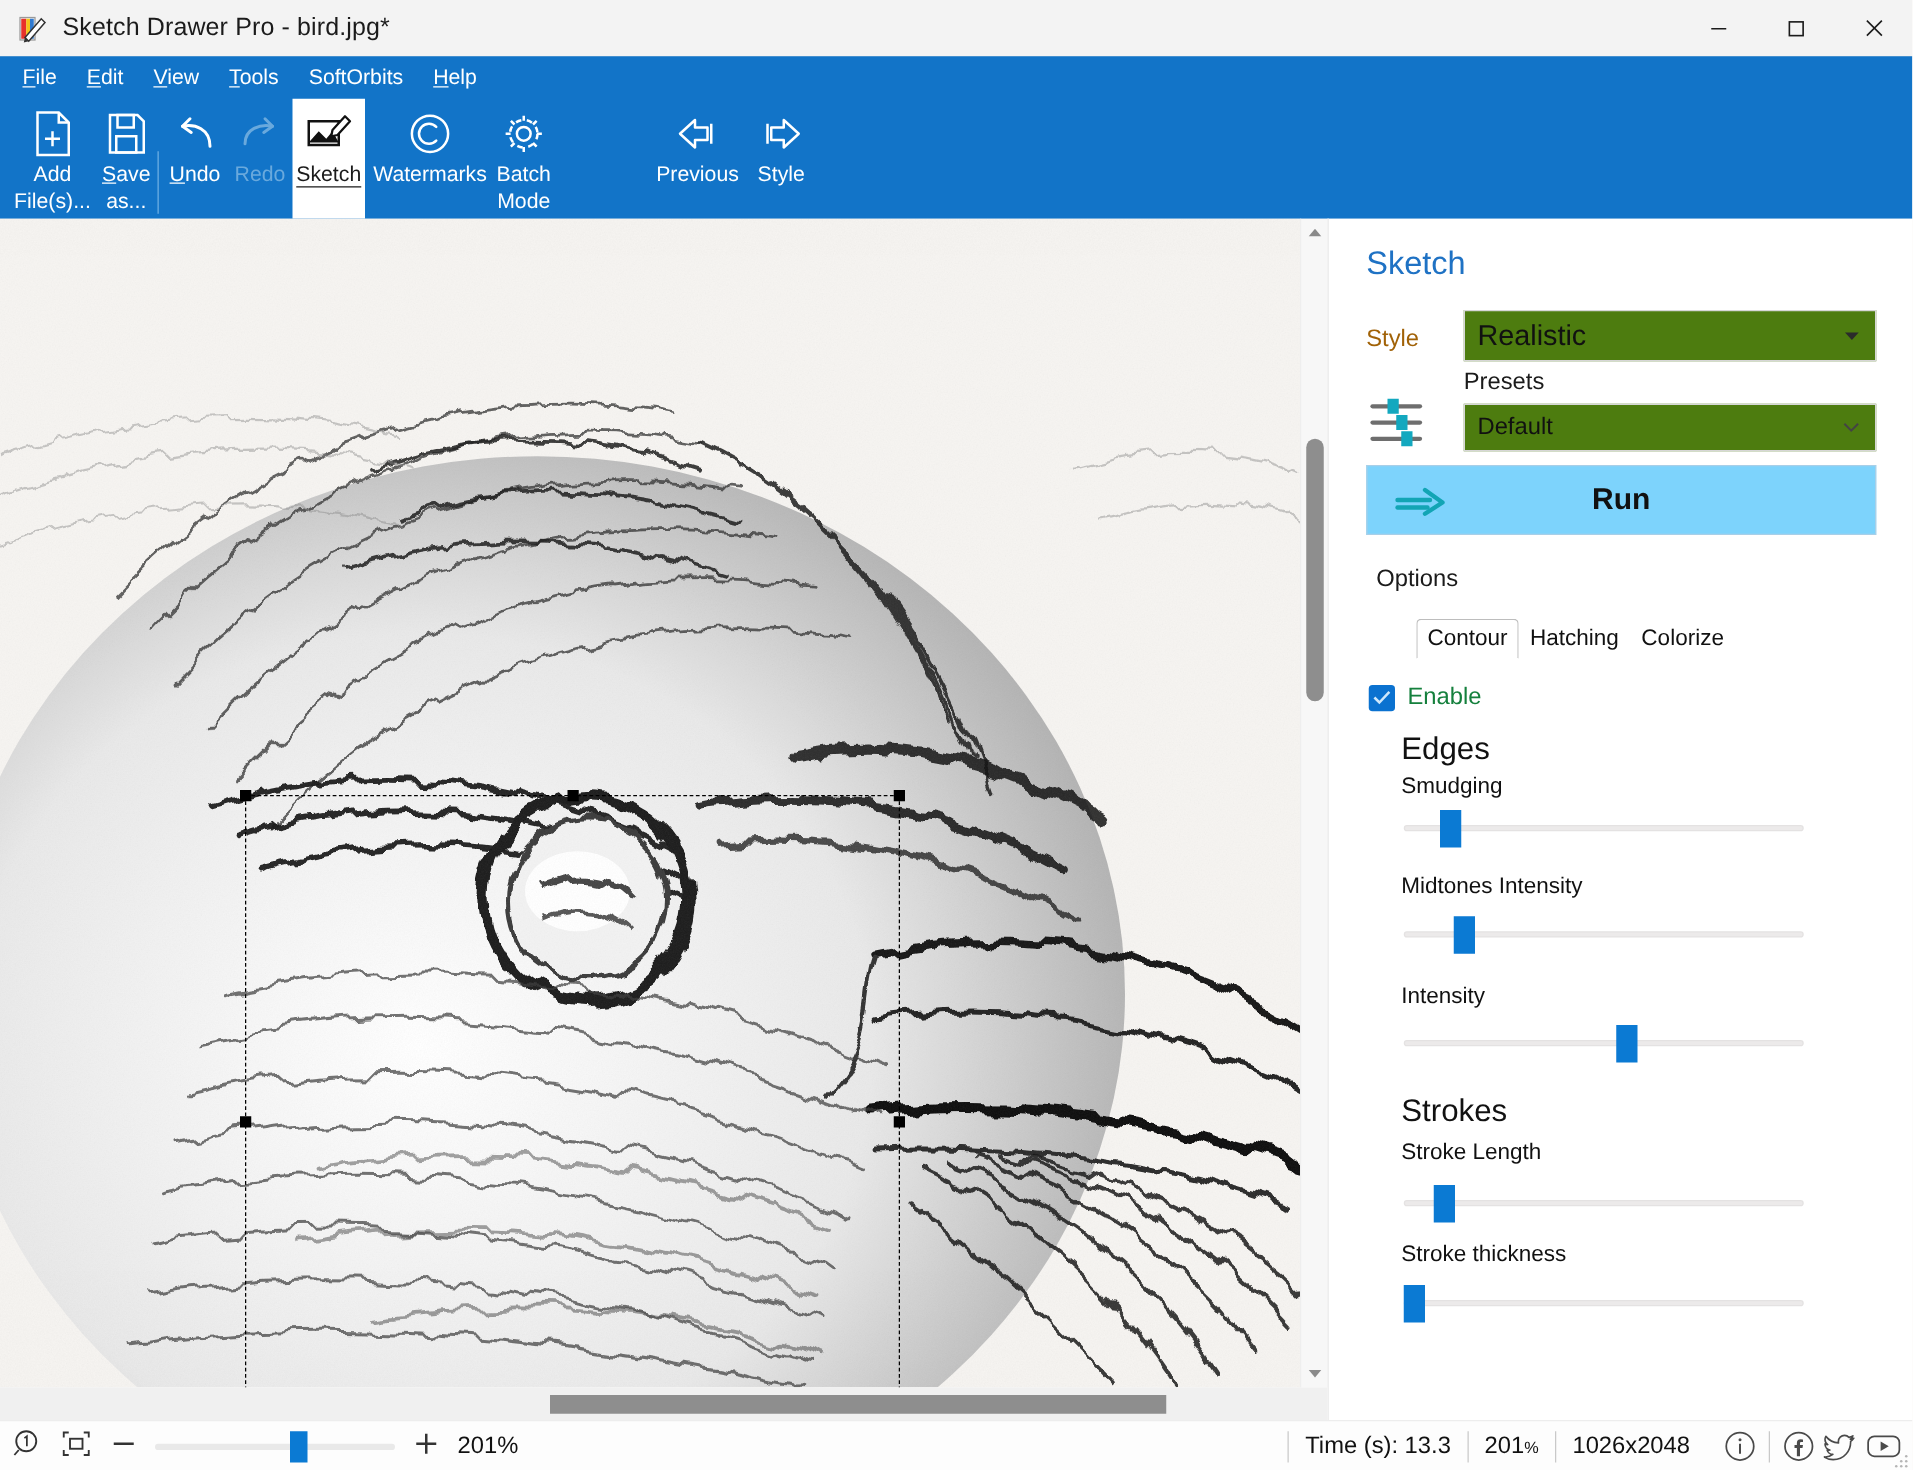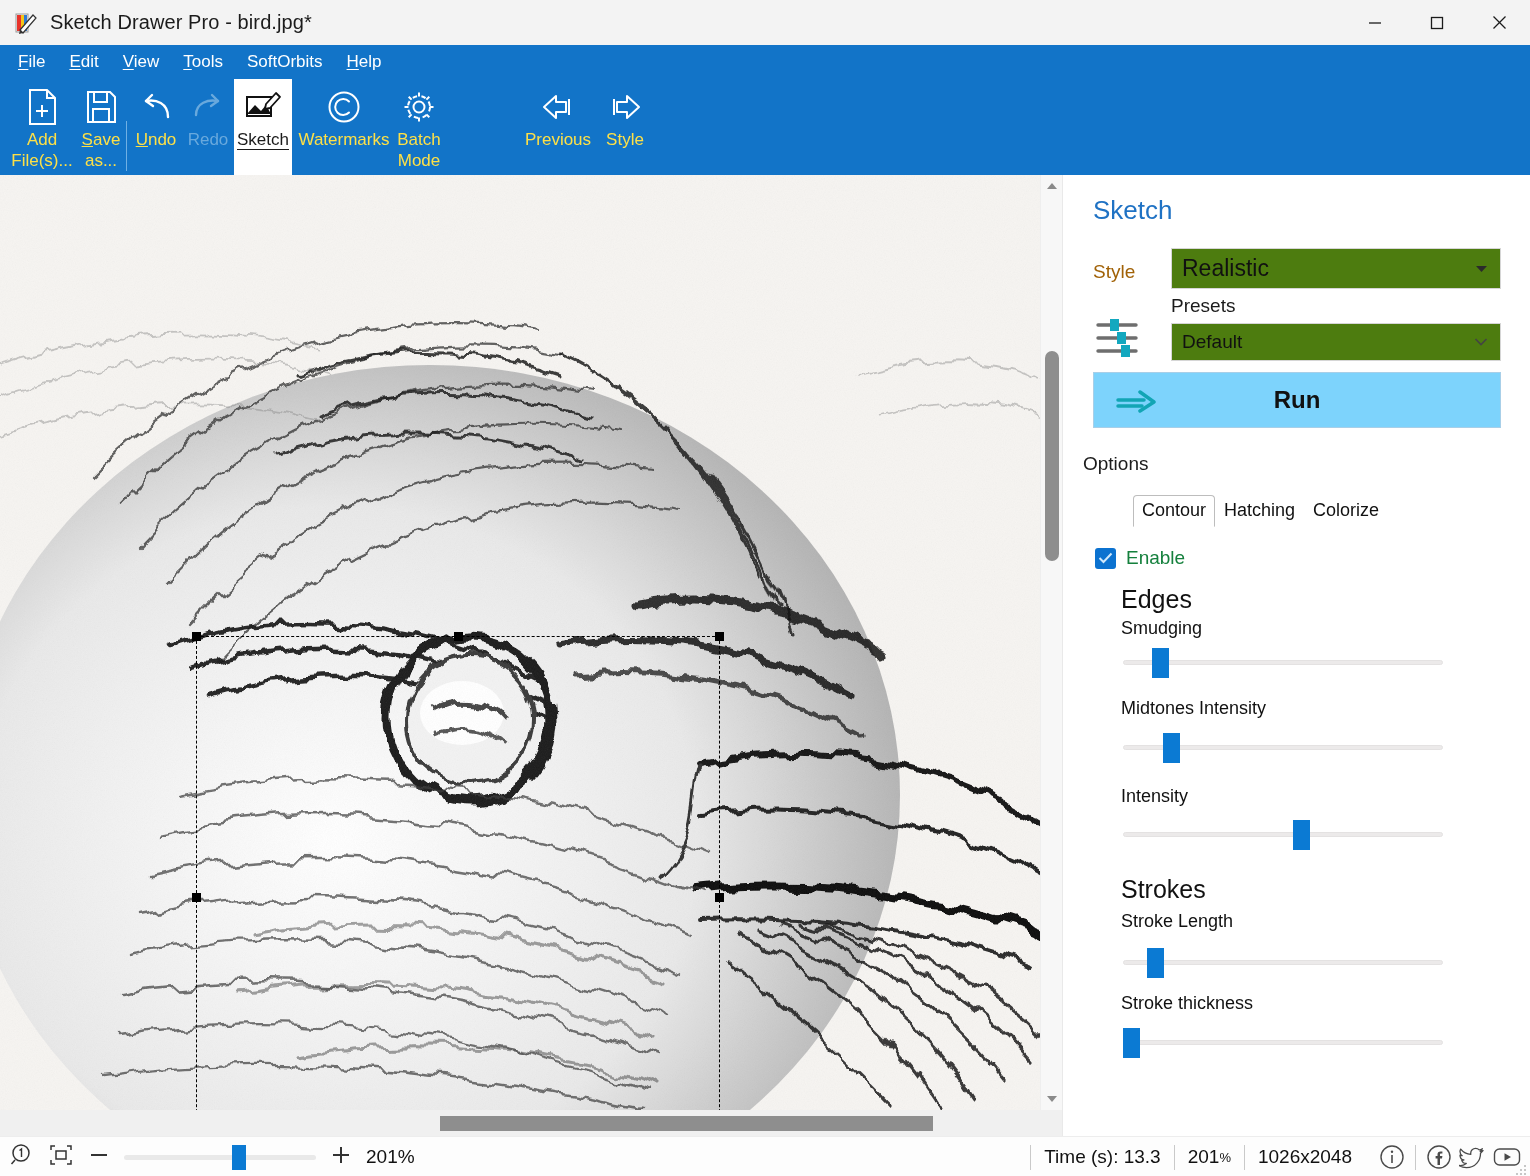--- a/index.html
+++ b/index.html
@@ -40,21 +40,21 @@
   }
   .menu-item{
     color:#ffffff;font-size:17px;padding:2px 14px 2px 0;margin-right:10px;cursor:default;
   }
   .menu-item u{text-underline-offset:2px;}
 
   .toolbar{position:absolute;left:0;top:34px;height:96px;width:100%;}
   .tb-btn{
     position:absolute;top:0;height:96px;
     display:flex;flex-direction:column;align-items:center;
-    color:#fde047;font-size:17px;line-height:20px;text-align:center;cursor:default;
+    color:#ffffff;font-size:17px;line-height:20px;text-align:center;cursor:default;
     padding-top:6px;box-sizing:border-box;
   }
   .tb-btn .ico{height:44px;display:flex;align-items:center;justify-content:center;}
   .tb-btn .lbl{margin-top:1px;}
   .tb-btn.disabled{color:#69a9dd;align-items:center;}
   .tb-btn.active{background:#ffffff;color:#1b1b1b;}
   .tb-sep{position:absolute;top:42px;width:1px;height:50px;background:#6fb0e4;}
 
   
   .canvas-wrap{
@@ -102,21 +102,21 @@
 
   .presets-label{position:absolute;left:108px;top:120px;font-size:19px;color:#1b1b1b;}
   .run-btn{
     position:absolute;left:30px;top:197px;width:408px;height:56px;box-sizing:border-box;
     background:#7dd3fc;border:1px solid #a8cfe8;display:flex;align-items:center;justify-content:center;
     cursor:default;
   }
   .run-btn .arrow{position:absolute;left:22px;top:16px;}
   .run-btn .lbl{font-size:24px;font-weight:bold;color:#111;}
 
-  .options-label{position:absolute;left:20px;top:278px;font-size:19px;color:#1b1b1b;}
+  .options-label{position:absolute;left:38px;top:278px;font-size:19px;color:#1b1b1b;}
 
   .tabs{position:absolute;left:30px;top:322px;height:30px;display:flex;align-items:flex-end;}
   .tab{
     font-size:18px;color:#111;padding:4px 8px 5px 8px;box-sizing:border-box;cursor:default;
     border:1px solid transparent;
   }
   .tab.active{border:1px solid #bdbdbd;border-bottom:1px solid #fff;border-radius:4px 4px 0 0;background:#fff;margin-left:40px;}
 
   .enable-row{position:absolute;left:32px;top:372px;display:flex;align-items:center;gap:10px;}
   .chk{

